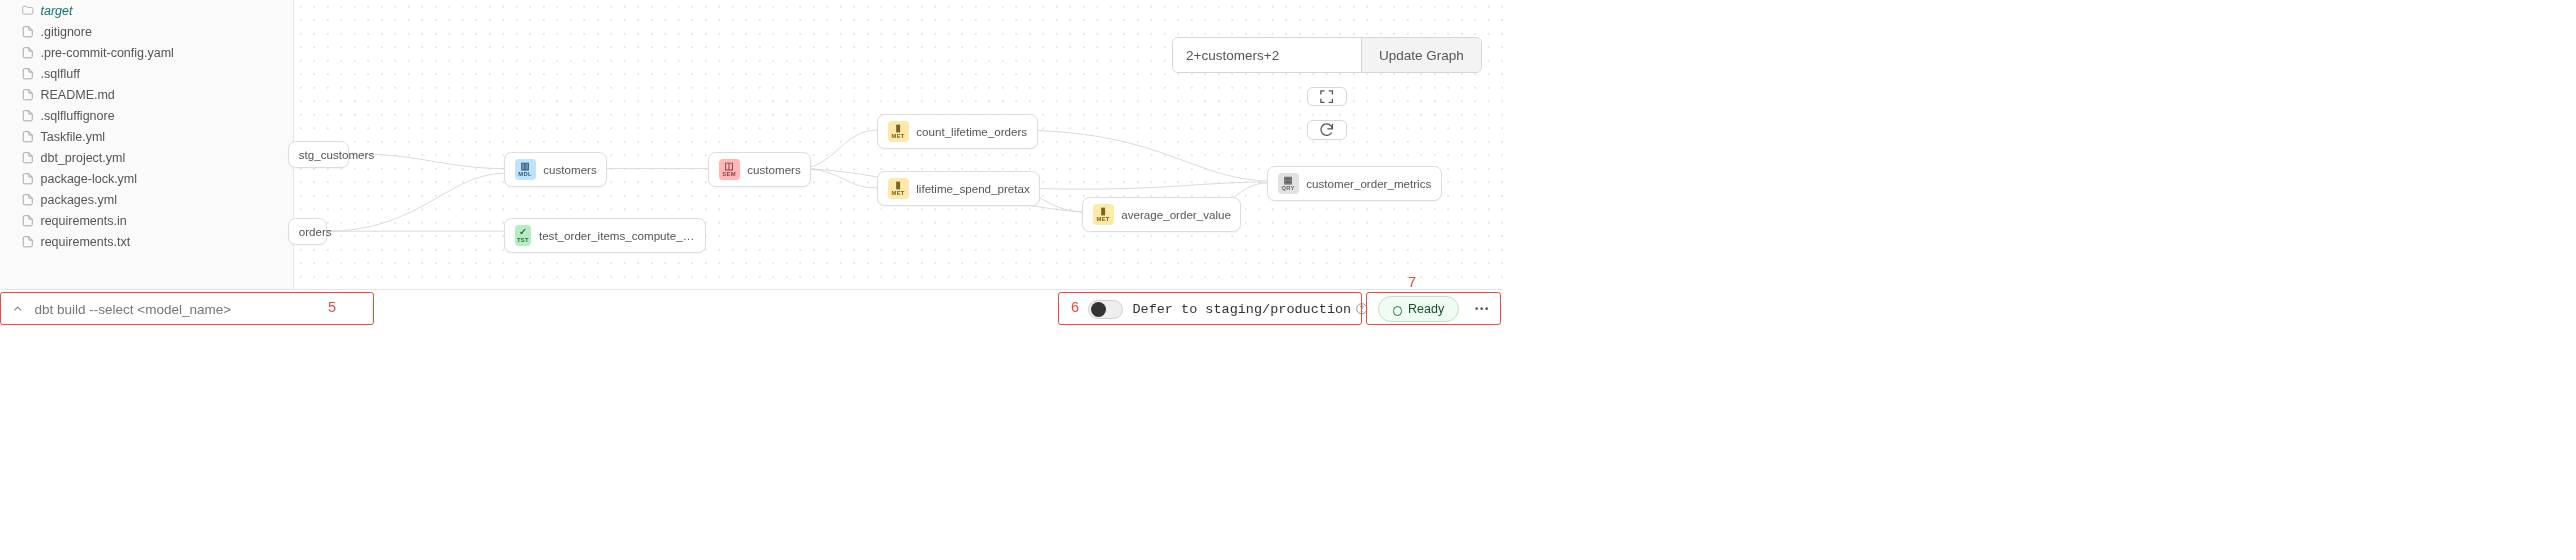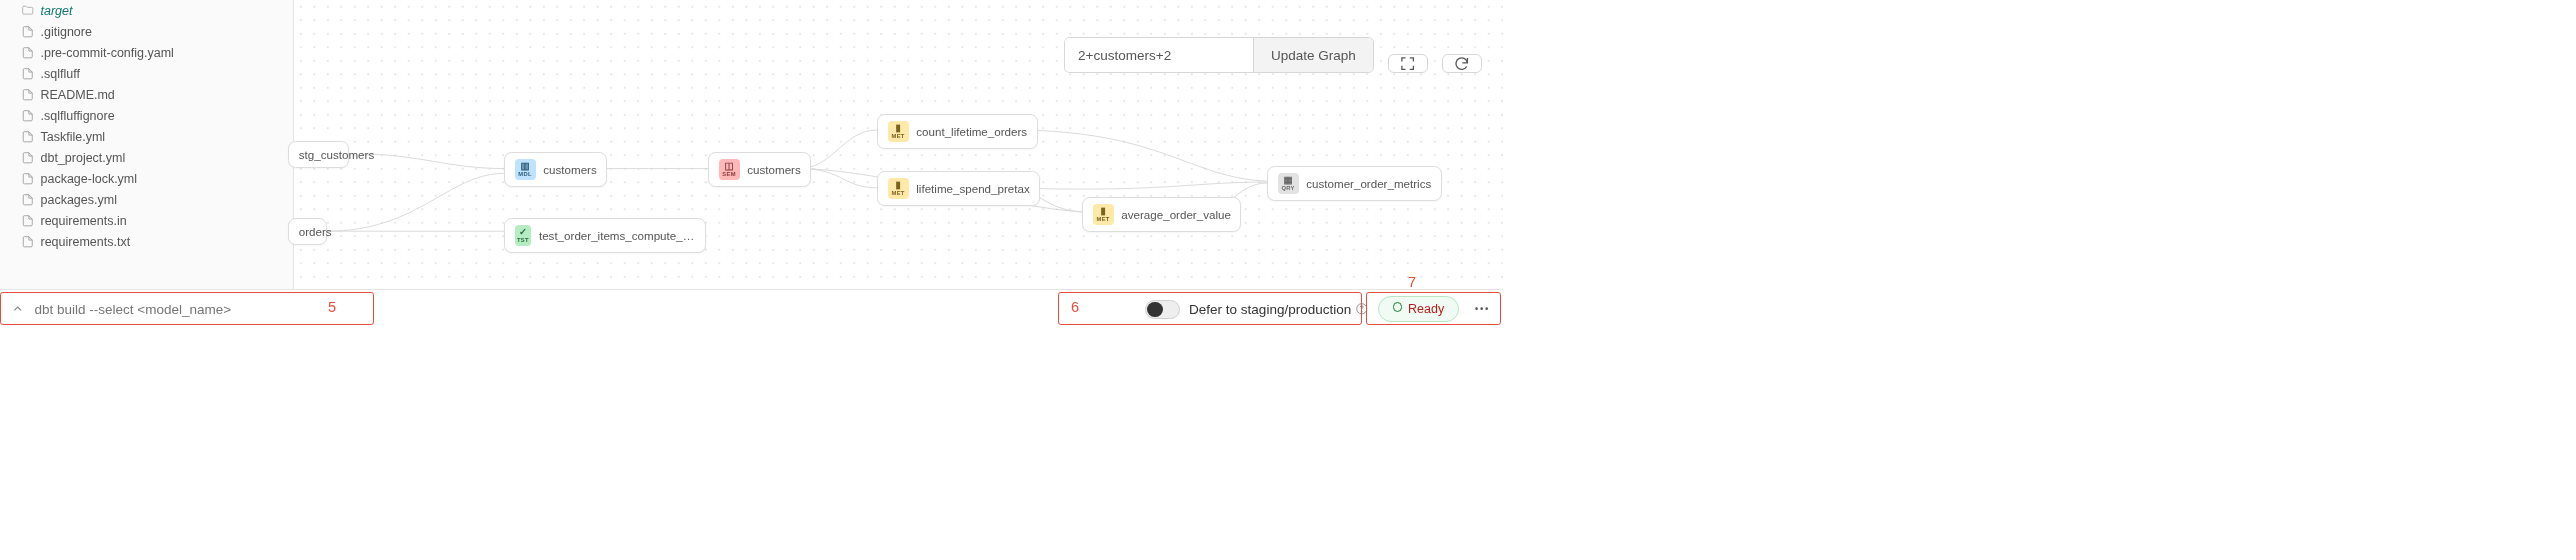--- a/index.html
+++ b/index.html
@@ -94,21 +94,22 @@
     }
     .edge { stroke: #d8d8d8; stroke-width: 1; fill: none; }
 
     
     .toolbar {
       position: absolute;
       top: 37px;
       right: 21px;
       display: flex;
       gap: 14px;
-      align-items: flex-end;
+      align-items: center;
+      flex-direction: column;
     }
     .selector-group {
       display: flex;
       border: 1px solid #d6d6d6;
       border-radius: 5.8px;
       overflow: hidden;
       background: #fff;
     }
     .selector-input {
       border: none;
@@ -190,31 +191,31 @@
     .toggle::after {
       content: "";
       position: absolute;
       left: 1.9px;
       top: 1px;
       width: 15.4px;
       height: 15.4px;
       border-radius: 7.7px;
       background: #333;
     }
-    .defer-label { font-size: 13.5px; color: #333; display: flex; align-items: center; gap: 3.9px;}
+    .defer-label { font-size: 13.5px; color: #333; display: flex; align-items: center; gap: 3.9px; font-family: Liberation Mono, monospace;}
     .help-icon { width: 13.5px; height: 13.5px; }
     .ready-pill {
       border: 1px solid #b8e6c4;
       background: #f0fbf3;
-      color: #b91c1c;
+      color: #14532d;
       border-radius: 15.4px;
       padding: 4.8px 13.5px;
       font-size: 12.5px;
       display: flex;
-      align-items: flex-start;
+      align-items: flex-end;
       gap: 5.8px;
     }
     .ready-dot {
       width: 9.6px;
       height: 9.6px;
       border: 1.4px solid #1a7f37;
       border-radius: 4.8px;
     }
     .more-btn {
       width: 27px;

